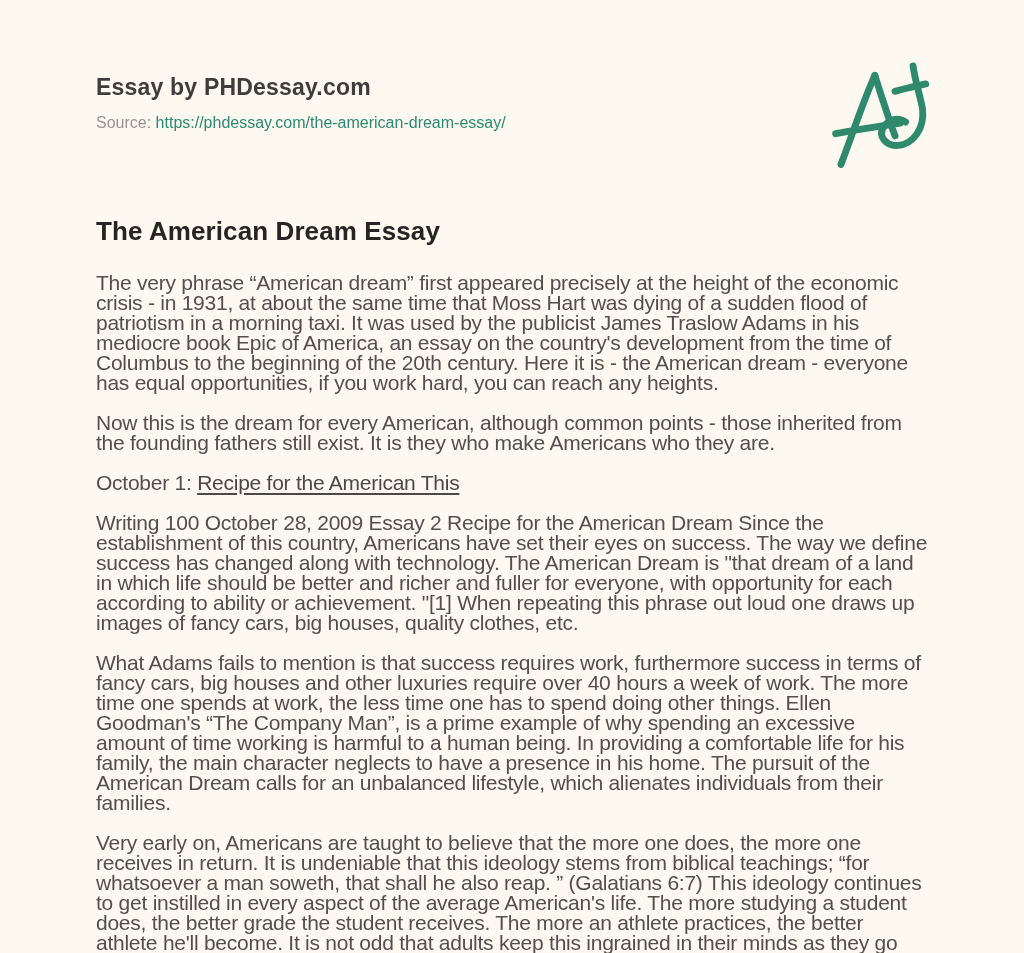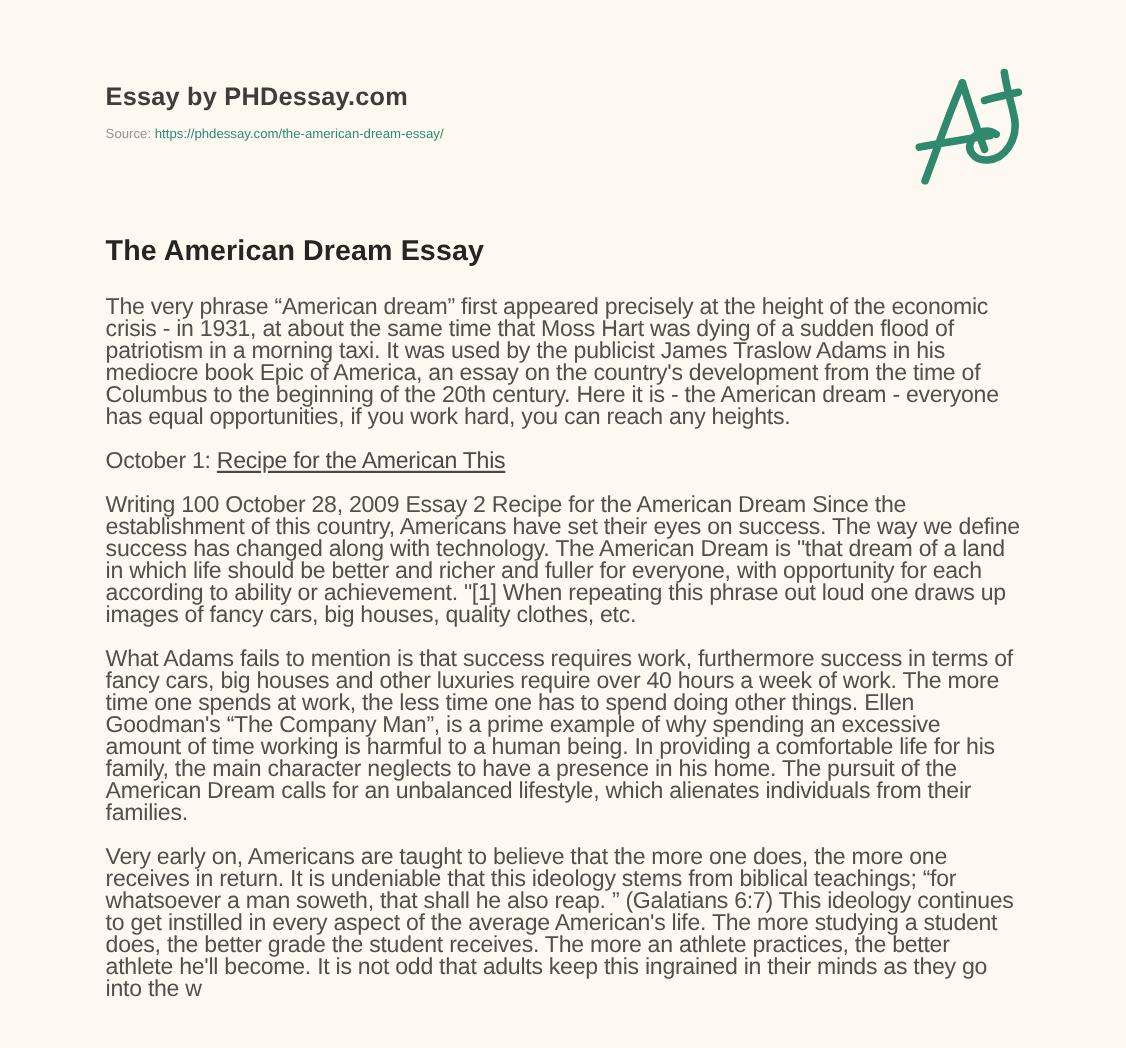--- a/index.html
+++ b/index.html
@@ -23,21 +23,21 @@
   }
   .site-title {
     margin-top: 74px;
     font-size: 23px;
     font-weight: 700;
     color: #3e3d3b;
     letter-spacing: 0.2px;
   }
   .source-line {
     margin-top: 13px;
-    font-size: 12px;
+    font-size: 16px;
     color: #97948f;
   }
   .source-line a {
     color: #2b8a72;
     text-decoration: none;
   }
   .logo {
     position: absolute;
     left: 824px;
     top: 56px;
@@ -89,20 +89,21 @@
 
     <p class="source-line"><span>Source:</span>
       <a href="#">https://phdessay.com/the-american-dream-essay/</a>
     </p>
 
     <div class="article">
       <h2 class="essay-title">The American Dream Essay</h2>
 
       <p>The very phrase “American dream” first appeared precisely at the height of the economic crisis - in 1931, at about the same time that Moss Hart was dying of a sudden flood of patriotism in a morning taxi. It was used by the publicist James Traslow Adams in his mediocre book Epic of America, an essay on the country's development from the time of Columbus to the beginning of the 20th century. Here it is - the American dream - everyone has equal opportunities, if you work hard, you can reach any heights.</p>
 
+      <p>Now this is the dream for every American, although common points - those inherited from the founding fathers still exist. It is they who make Americans who they are.</p>
 
       <p><span>October 1: </span><a href="#" class="example-link">Recipe for the American This</a>
       </p>
 
       <p>Writing 100 October 28, 2009 Essay 2 Recipe for the American Dream Since the establishment of this country, Americans have set their eyes on success. The way we define success has changed along with technology. The American Dream is "that dream of a land in which life should be better and richer and fuller for everyone, with opportunity for each according to ability or achievement. "[1] When repeating this phrase out loud one draws up images of fancy cars, big houses, quality clothes, etc.</p>
 
       <p>What Adams fails to mention is that success requires work, furthermore success in terms of fancy cars, big houses and other luxuries require over 40 hours a week of work. The more time one spends at work, the less time one has to spend doing other things. Ellen Goodman's “The Company Man”, is a prime example of why spending an excessive amount of time working is harmful to a human being. In providing a comfortable life for his family, the main character neglects to have a presence in his home. The pursuit of the American Dream calls for an unbalanced lifestyle, which alienates individuals from their families.</p>
 
       <p>Very early on, Americans are taught to believe that the more one does, the more one receives in return. It is undeniable that this ideology stems from biblical teachings; “for whatsoever a man soweth, that shall he also reap. ” (Galatians 6:7) This ideology continues to get instilled in every aspect of the average American's life. The more studying a student does, the better grade the student receives. The more an athlete practices, the better athlete he'll become. It is not odd that adults keep this ingrained in their minds as they go into the w</p>
     </div>

